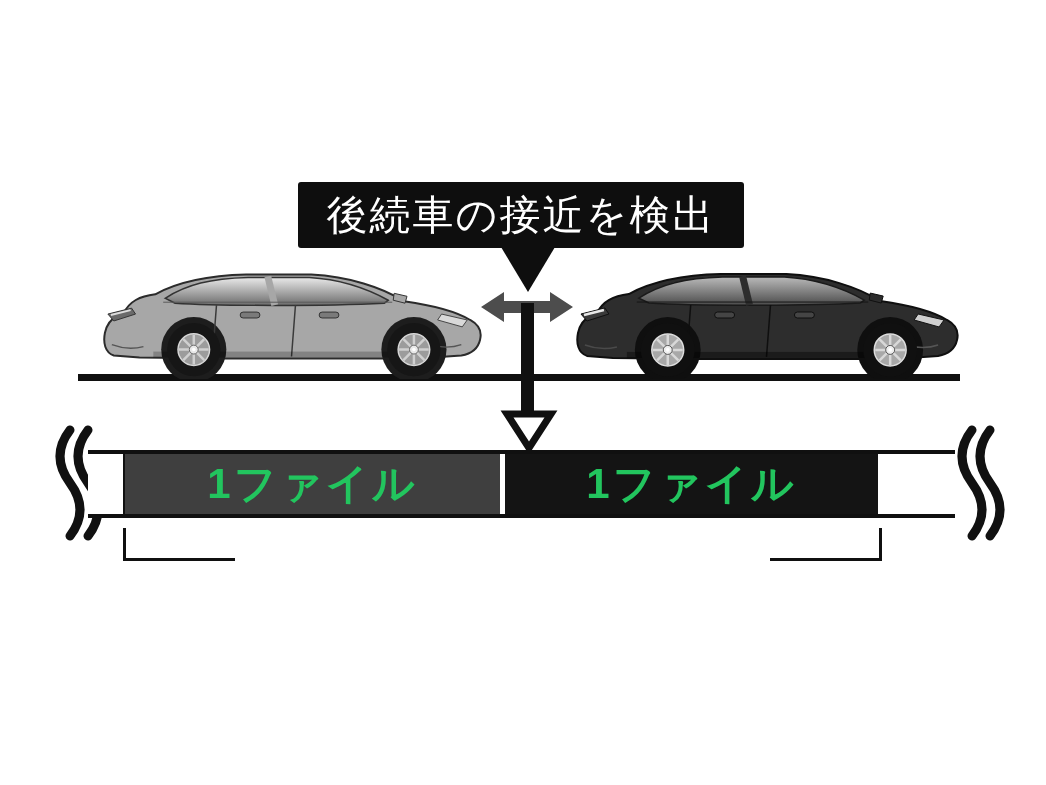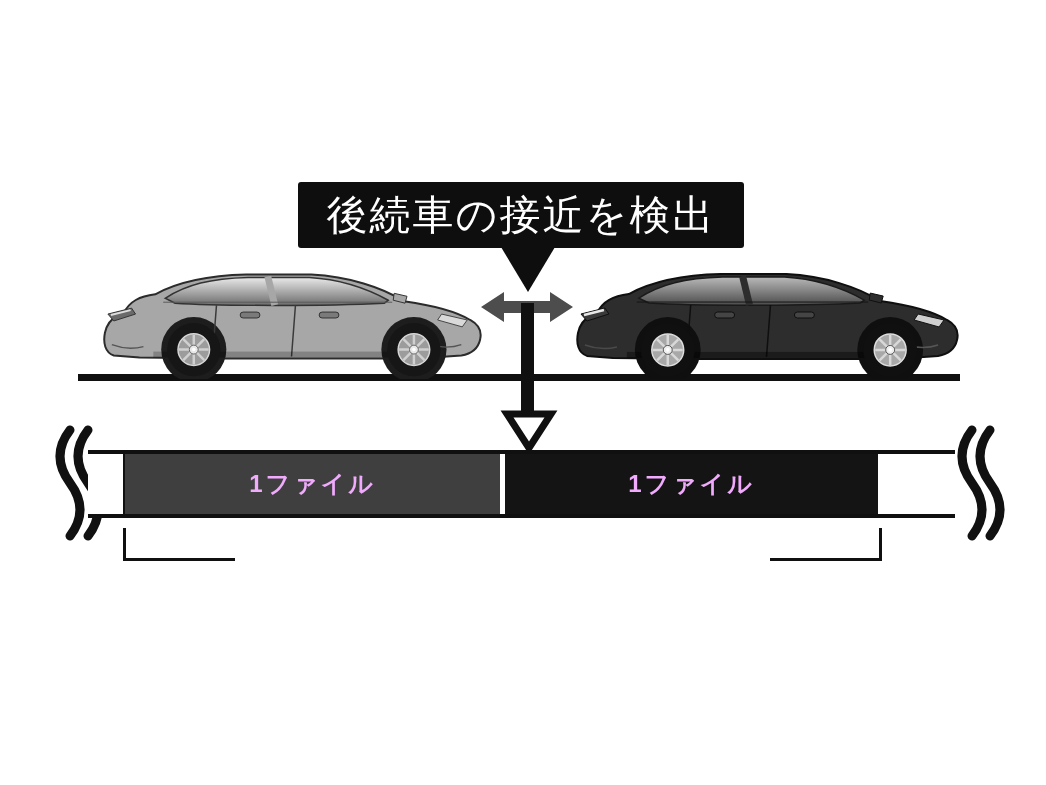--- a/index.html
+++ b/index.html
@@ -21,22 +21,22 @@
   
   .ground-line{left:78px;top:374px;width:882px;height:7px;background:#101010;}
   .connector-line{left:521px;top:303px;width:13px;height:112px;background:#101010;}
   
   .bar{
     left:88px;top:450px;width:867px;height:68px;box-sizing:border-box;
     border-top:4px solid #101010;border-bottom:4px solid #101010;background:#ffffff;
     display:flex;align-items:stretch;
   }
   .bar .gap-l{width:35px;background:#ffffff;}
-  .bar .seg{display:flex;align-items:center;justify-content:center;color:#f0abfc;
-    font-size:24px;font-weight:700;letter-spacing:3px;white-space:nowrap;}
+  .bar .seg{display:flex;align-items:center;justify-content:center;color:#22c55e;
+    font-size:42px;font-weight:700;letter-spacing:3px;white-space:nowrap;}
   .bar .seg1{width:377px;background:#3f3f3f;border-left:2px solid #101010;box-sizing:border-box;}
   .bar .divider{width:5px;background:#ffffff;}
   .bar .seg2{width:373px;background:#141414;}
   .bar .gap-r{flex:1;background:#ffffff;}
   
   .bracket-l{left:123px;top:528px;width:112px;height:33px;box-sizing:border-box;
     border-left:3px solid #101010;border-bottom:3px solid #101010;}
   .bracket-r{left:770px;top:528px;width:112px;height:33px;box-sizing:border-box;
     border-right:3px solid #101010;border-bottom:3px solid #101010;}
   .bracket-label{

